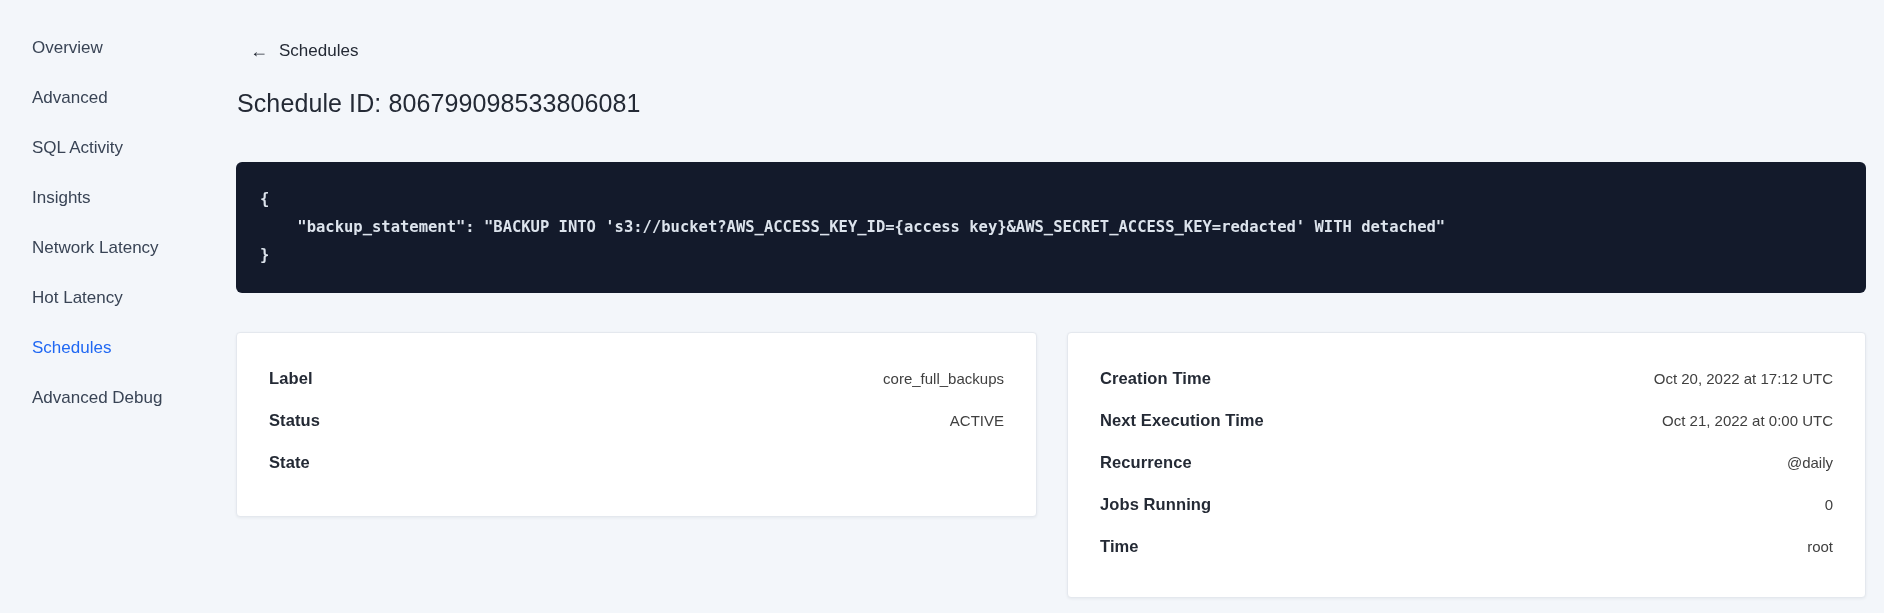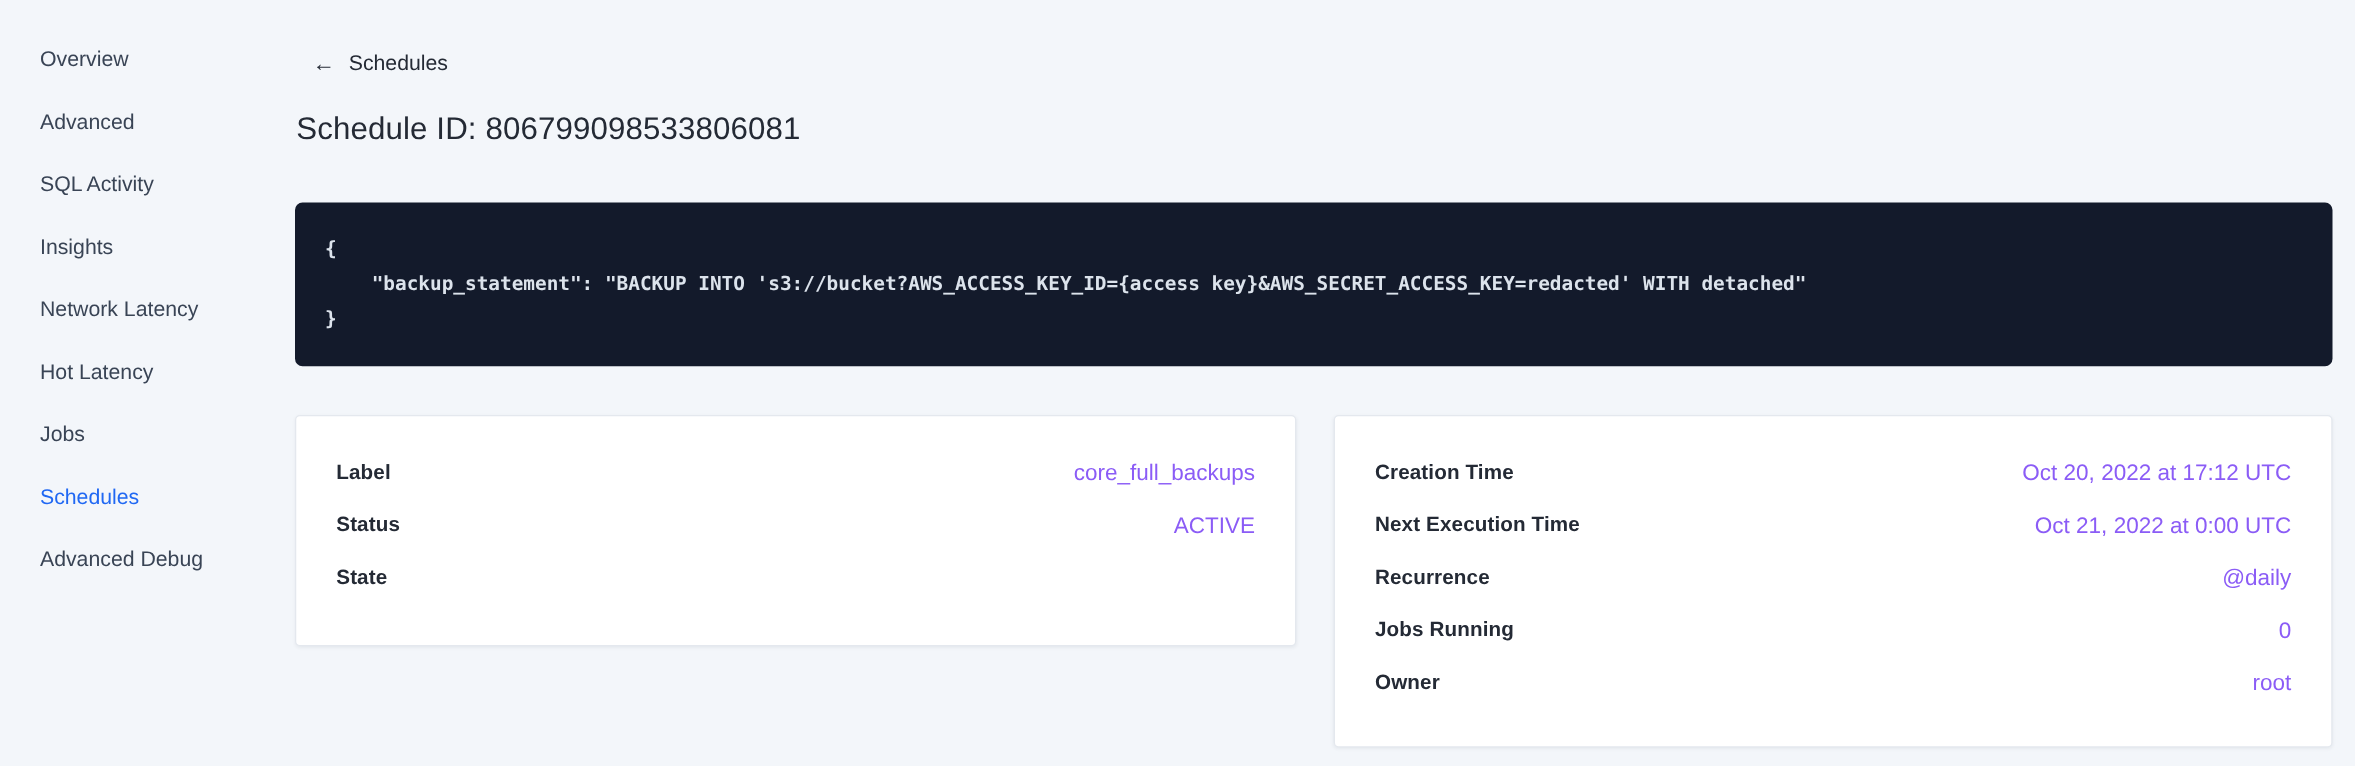--- a/index.html
+++ b/index.html
@@ -93,23 +93,23 @@
     align-items: center;
     justify-content: space-between;
   }
   .card-row .row-label {
     font-size: 16.5px;
     font-weight: 700;
     color: #242a35;
     letter-spacing: 0.1px;
   }
   .card-row .row-value {
-    font-size: 18px;
+    font-size: 15px;
     font-weight: 400;
-    color: #8b5cf6;
+    color: #404040;
     text-align: right;
   }
 </style>
 </head>
 <body>
 
 <div class="page">
 
   <nav class="sidebar">
     <ul>
@@ -132,23 +132,20 @@
         </li>
 
         <li>
           <span>Network Latency</span>
         </li>
 
         <li>
           <span>Hot Latency</span>
         </li>
 
-        <li>
-          <span>Jobs</span>
-        </li>
 
         <li class="active">
           <span>Schedules</span>
         </li>
 
         <li>
           <span>Advanced Debug</span>
         </li>
       </ul>
   </nav>
@@ -203,18 +200,18 @@
         <span class="row-label">Recurrence</span>
         <span class="row-value">@daily</span>
       </div>
 
       <div class="card-row">
         <span class="row-label">Jobs Running</span>
         <span class="row-value">0</span>
       </div>
 
       <div class="card-row">
-        <span class="row-label">Owner</span>
+        <span class="row-label">Time</span>
         <span class="row-value">root</span>
       </div>
     </section>
 
 </div>
 
 </body></html>

